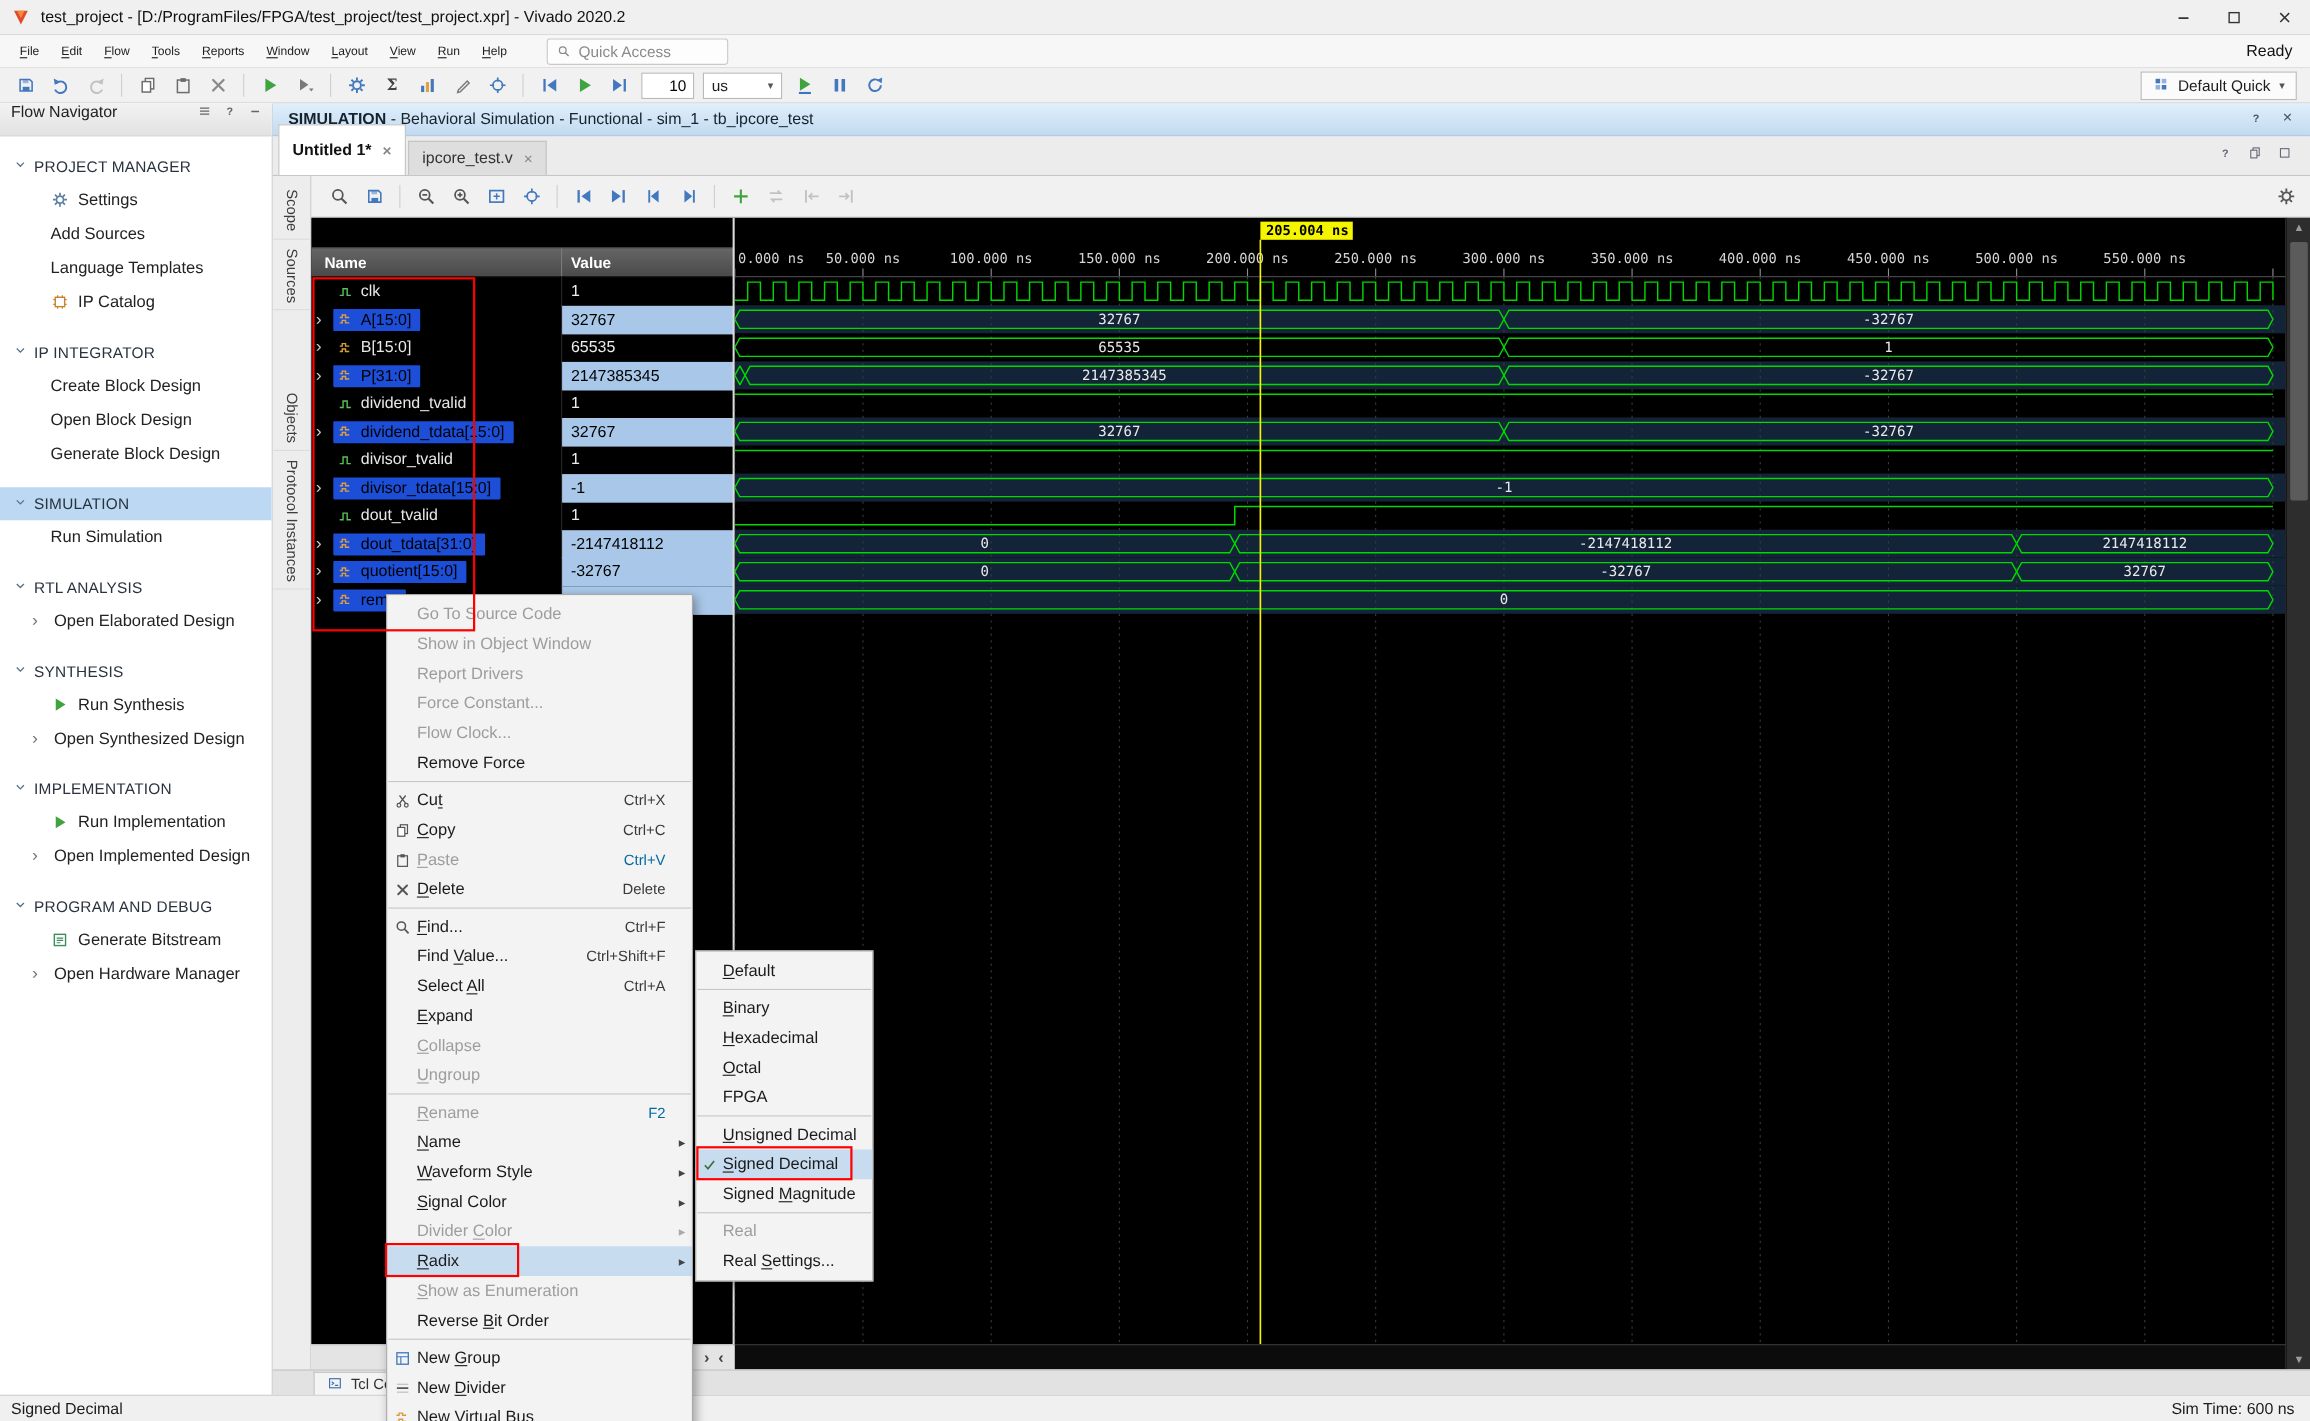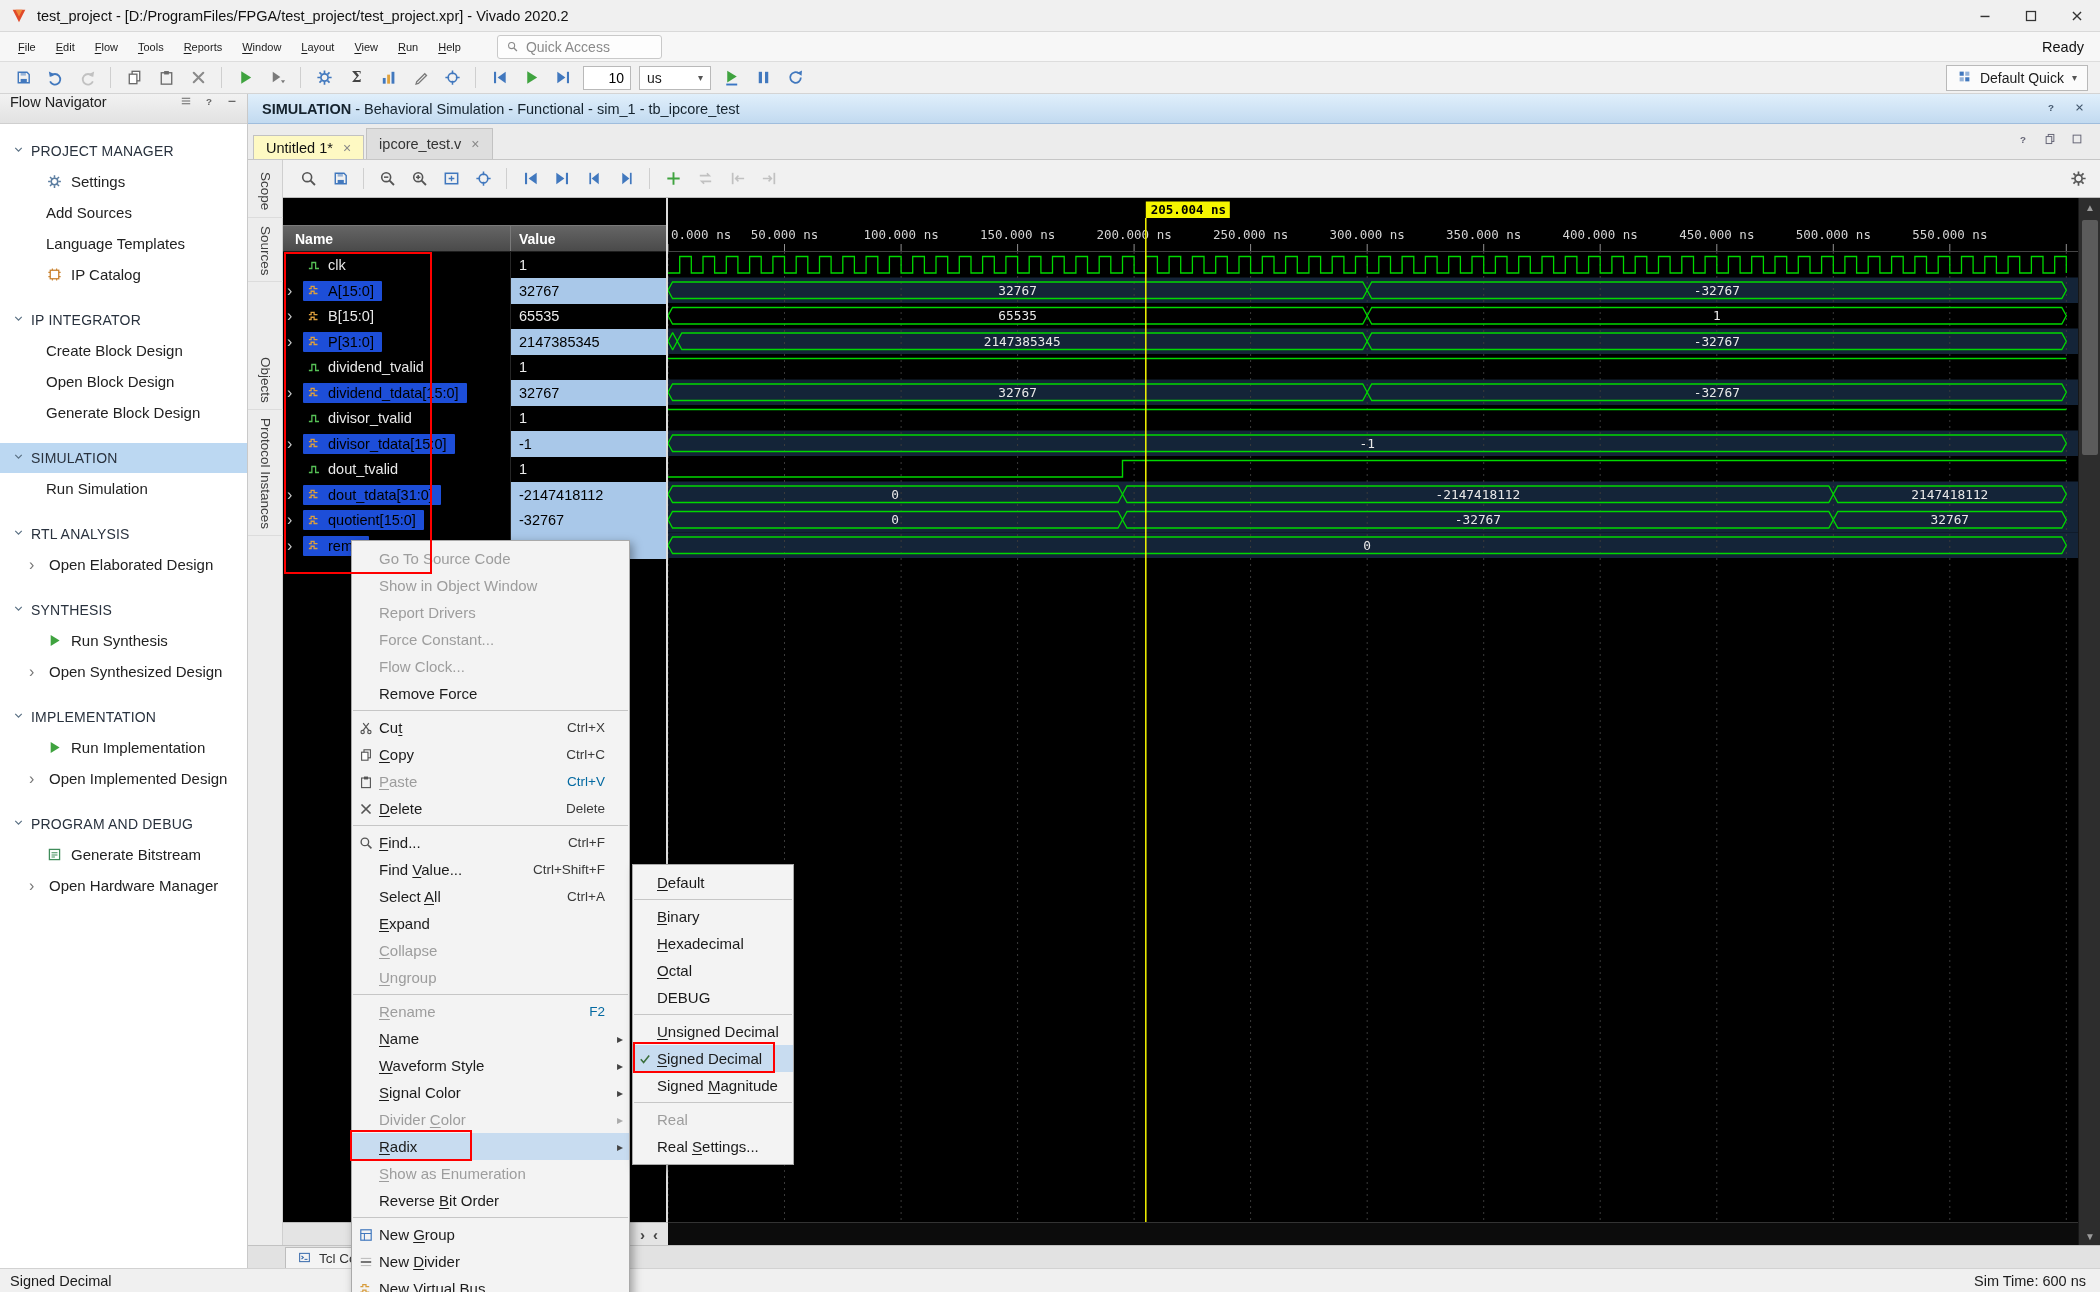--- a/index.html
+++ b/index.html
@@ -41,21 +41,21 @@
 .navitem{height:31px;display:flex;align-items:center;gap:8px;padding-left:46px;font-size:15px;color:#222}
 .nexp{color:#777;font-size:16px;margin-left:-17px;width:12px;line-height:1}
 .nico{display:flex}
 
 .simheader{left:248px;top:94px;width:1852px;height:30px;background:linear-gradient(#e0effb,#c2daf0);border-bottom:1px solid #9fbddd;display:flex;align-items:center;padding:0 14px;font-size:14.5px;color:#15232e}
 .shb{font-weight:bold}
 .shicons{margin-left:auto;display:flex;gap:15px;align-items:center}
 
 .tabbar{left:248px;top:124px;width:1852px;height:36px;background:#ececec;border-bottom:1px solid #c6c6c6;display:flex;align-items:flex-end;padding-left:5px}
 .tab{height:31px;display:flex;align-items:center;gap:10px;padding:0 12px;border:1px solid #c2c2c2;border-bottom:none;background:#dedede;color:#333;font-size:14.5px;margin-right:2px}
-.tab.active{background:#fef9c3;font-weight:normal;color:#111;height:24px}
+.tab.active{background:#ffffff;font-weight:bold;color:#111;height:46px}
 .tclose{color:#888;font-size:14px;line-height:1}
 .tabicons{position:absolute;right:16px;top:8px;display:flex;gap:13px}
 
 .wavetoolbar{left:283px;top:160px;width:1817px;height:38px;background:#f1f1f1;border-bottom:1px solid #bdbdbd;display:flex;align-items:center;padding-left:10px}
 .wtgear{position:absolute;right:12px;top:9px}
 
 .sidestrip{left:248px;top:160px;width:35px;height:1085px;background:#ededed;border-right:1px solid #cfcfcf}
 .vtab{position:absolute;left:0;width:35px;writing-mode:vertical-rl;display:flex;align-items:center;justify-content:center;font-size:13.5px;color:#3d3d3d;border-bottom:1px solid #dcdcdc}
 
 .colsarea{left:283px;top:198px;width:385px;height:1024px;background:#000;overflow:hidden}
@@ -1136,21 +1136,21 @@
         <span class="mlbl"><u>H</u>exadecimal</span>
         <span class="marr"></span>
       </div>
       <div class="mi">
         <span class="mico"></span>
         <span class="mlbl"><u>O</u>ctal</span>
         <span class="marr"></span>
       </div>
       <div class="mi">
         <span class="mico"></span>
-        <span class="mlbl">DEBUG</span>
+        <span class="mlbl">FPGA</span>
         <span class="marr"></span>
       </div>
       <div class="msep"></div>
       <div class="mi">
         <span class="mico"></span>
         <span class="mlbl"><u>U</u>nsigned Decimal</span>
         <span class="marr"></span>
       </div>
       <div class="mi hl">
         <span class="mico">

